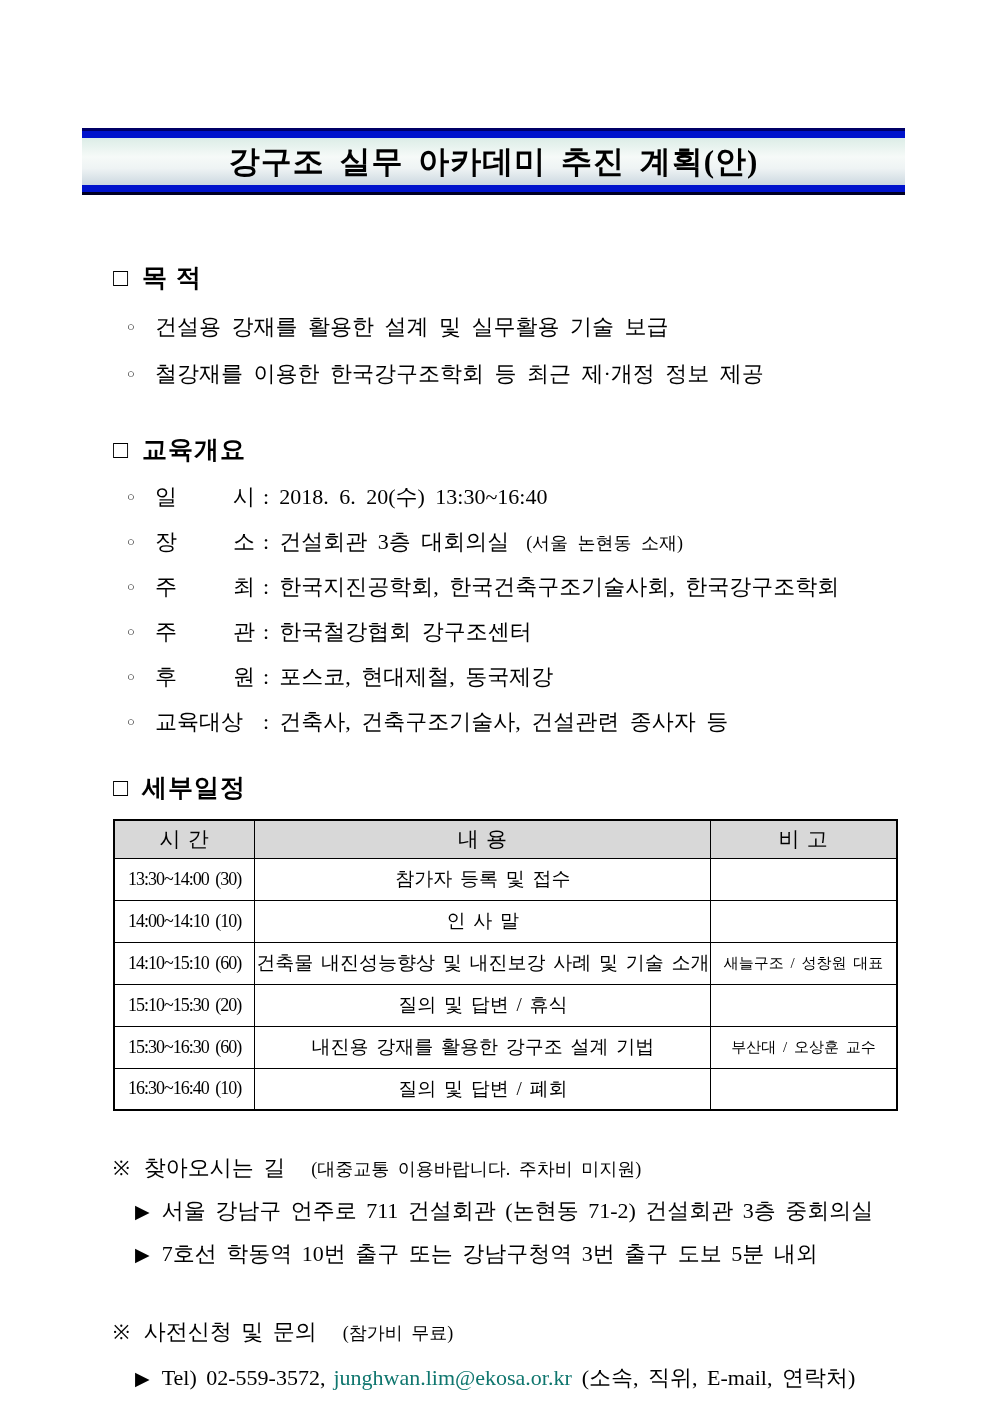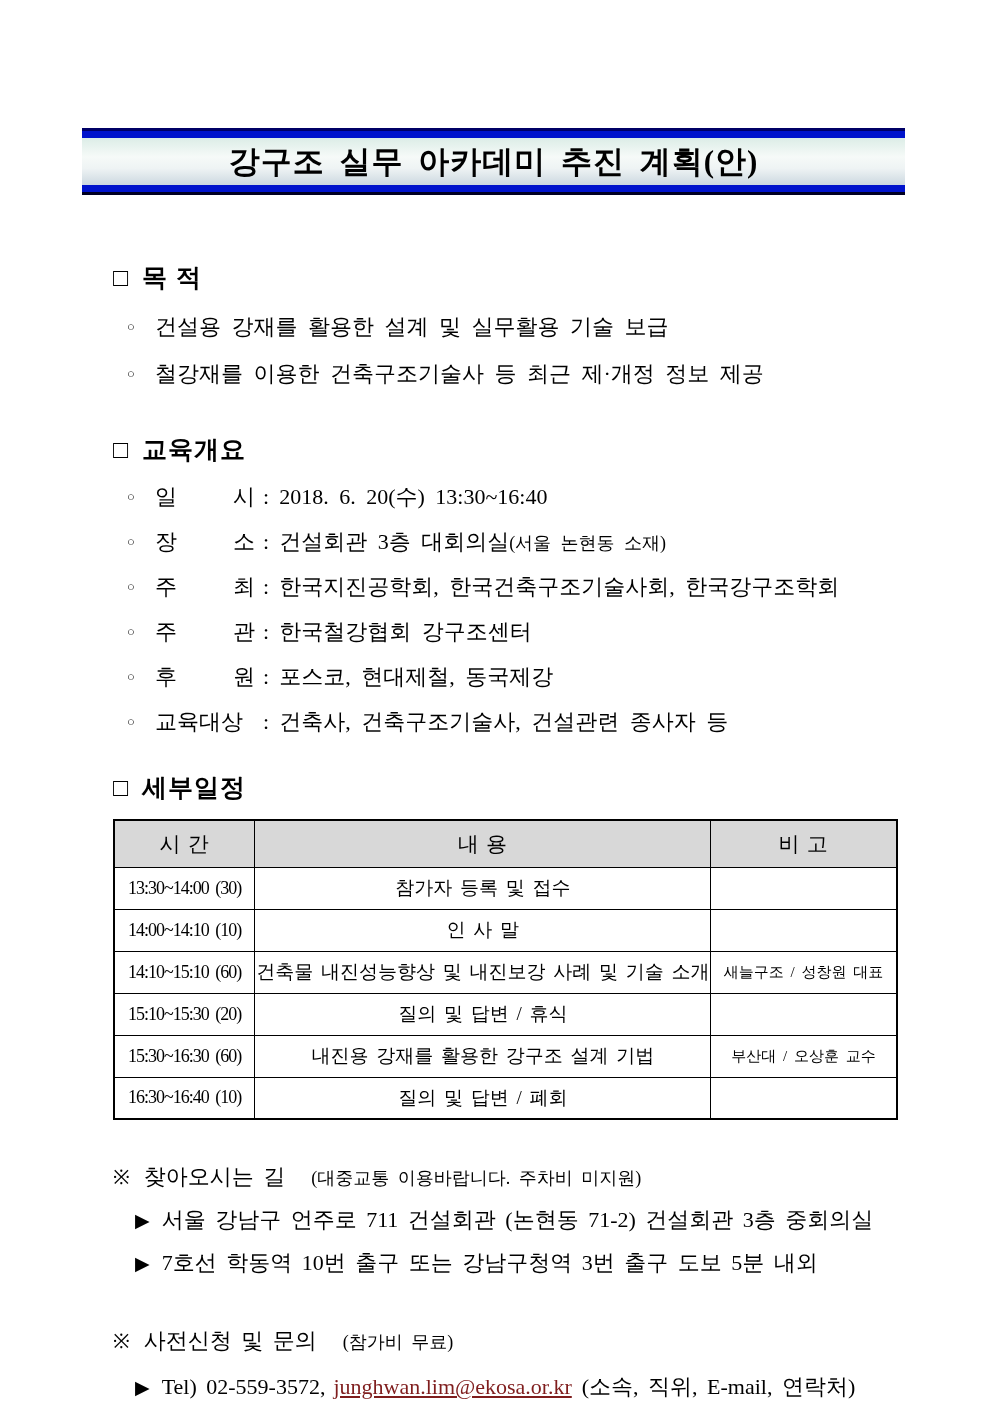--- a/index.html
+++ b/index.html
@@ -54,33 +54,33 @@
     font-size: 22px; word-spacing: 5px;
   }
   .c-bullet { font-size: 13px; width: 28px; flex: 0 0 28px; position: relative; top: -3px; }
   .purpose-items { margin-top: 18px; }
   .purpose-items .c-item { margin-bottom: 17px; }
 
   .overview-items { margin-top: 16px; }
   .overview-items .c-item { margin-bottom: 15px; }
   .ov-label { width: 100px; flex: 0 0 100px; text-align: justify; text-align-last: justify; }
   .ov-colon { margin: 0 10px 0 8px; }
-  .ov-note { font-size: 18px; margin-left: 0; }
+  .ov-note { font-size: 18px; margin-left: 17px; }
 
   
   .schedule-table {
     margin: 15px 0 0 113px;
     width: 785px;
     border-collapse: collapse;
     border: 2px solid #000000;
     table-layout: fixed;
   }
   .schedule-table th, .schedule-table td { border: 1px solid #000000; text-align: center; vertical-align: middle; }
   .schedule-table th {
-    height: 47px; background: #d8d8d8;
+    height: 38px; background: #d8d8d8;
     font-size: 21px; font-weight: normal; letter-spacing: 1px;
   }
   .schedule-table td { height: 42px; font-size: 19px; word-spacing: 3px; }
   .col-time { width: 18%; }
   .col-content { width: 58.2%; }
   .col-remark { width: 23.8%; }
   td.cell-time { font-size: 18px; letter-spacing: -1px; }
   td.cell-content { font-size: 19px; }
   td.cell-remark { font-size: 15px; }
 
@@ -95,21 +95,21 @@
   .nh-directions { margin-top: 42px; }
   .nh-apply { margin-top: 48px; }
 
   .arrow-item {
     display: flex; align-items: baseline;
     margin-left: 135px; margin-top: 13px;
     font-size: 22px; word-spacing: 4px;
   }
   .arrow-bullet { margin-right: 12px; font-size: 19px; }
   .tel-line { margin-top: 16px; }
-  .email-link { color: #7f1d1d; text-decoration: underline; cursor: pointer; margin: 0 6px 0 8px; text-align: right; }
+  .email-link { color: #0f766e; cursor: pointer; margin: 0 6px 0 8px; text-align: right; }
   .tel-suffix { font-size: 22px; margin-left: 4px; }
 </style>
 </head>
 <body>
 
 <div class="page">
 
   <div class="banner">
     <div class="banner-bar-top"></div>
     <div class="banner-body">
@@ -122,21 +122,21 @@
     <span class="sq-bullet">□</span>
     <span>목    적</span>
   </div>
   <div class="purpose-items">
     <div class="c-item">
       <span class="c-bullet">○</span>
       <span>건설용 강재를 활용한 설계 및 실무활용 기술 보급</span>
     </div>
     <div class="c-item">
       <span class="c-bullet">○</span>
-      <span>철강재를 이용한 건축구조기술사 등 최근 제·개정 정보 제공</span>
+      <span>철강재를 이용한 한국강구조학회 등 최근 제·개정 정보 제공</span>
     </div>
   </div>
 
   <div class="sec-heading h-overview">
     <span class="sq-bullet">□</span>
     <span>교육개요</span>
   </div>
   <div class="overview-items">
     <div class="c-item">
       <span class="c-bullet">○</span>

